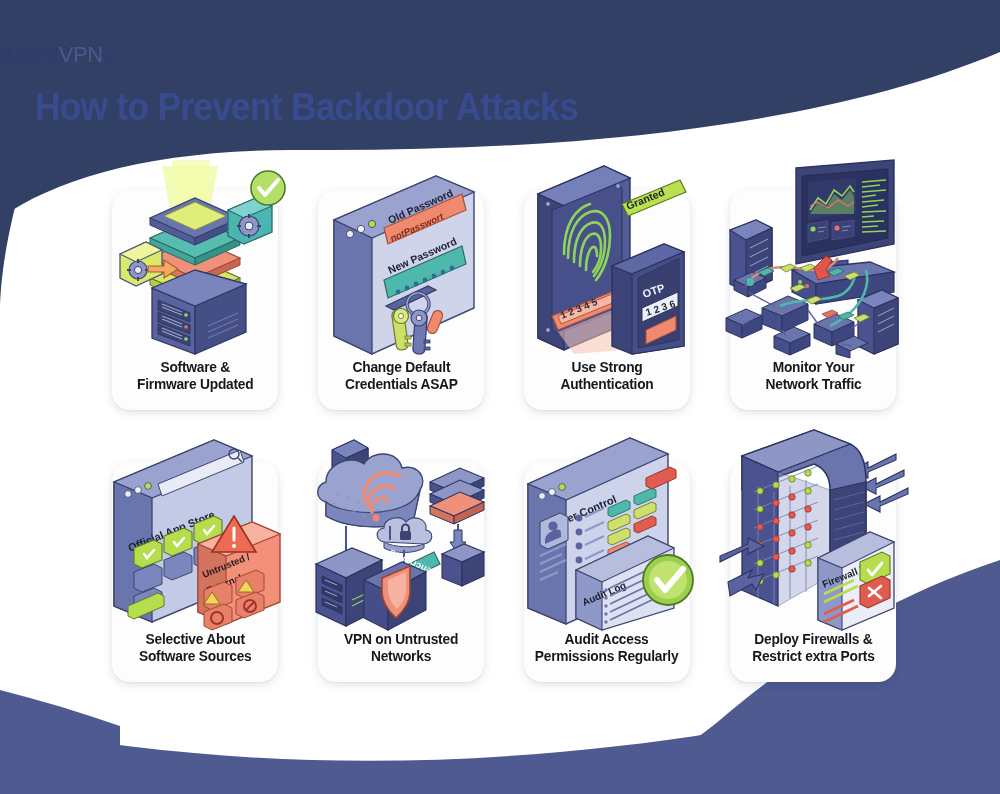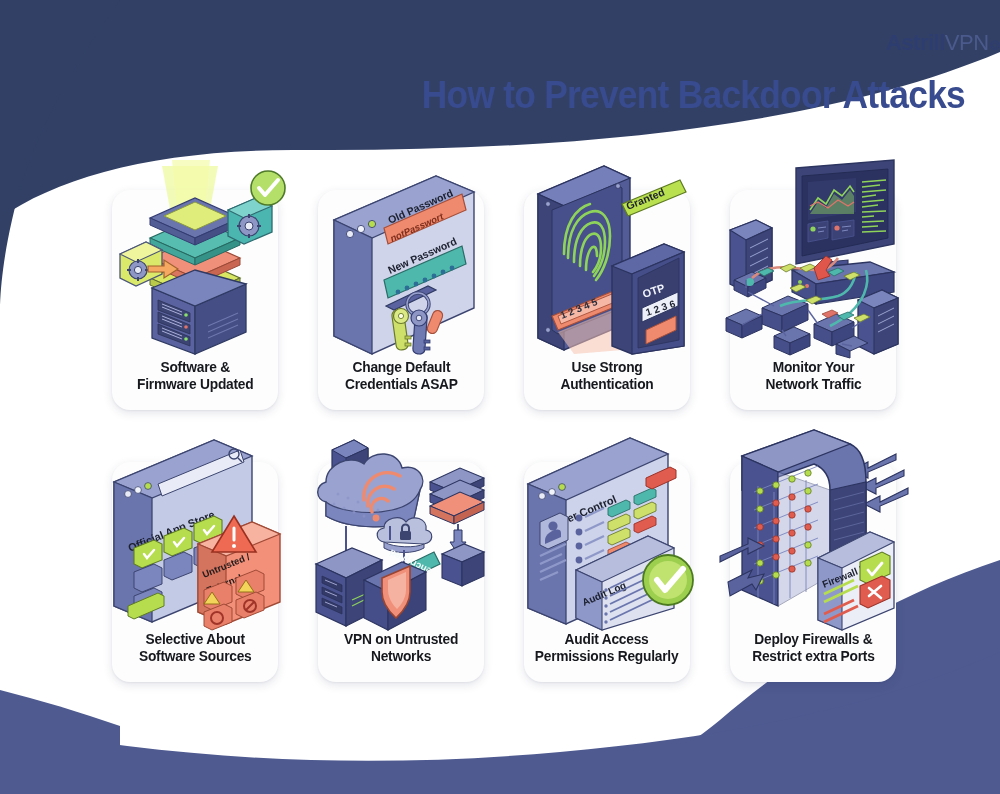--- a/index.html
+++ b/index.html
@@ -21,22 +21,22 @@
     height: 794px;
     z-index: 0;
   }
 
   
   .header {
     position: absolute;
     top: 0; left: 0;
     width: 1000px;
     z-index: 5;
-    text-align: right;
-    padding-top: 32px;
+    text-align: left;
+    padding-top: 44px;
   }
   .brand-logo {
     font-size: 22px;
     letter-spacing: -0.5px;
     color: #3b4a7d;
     font-weight: 400;
     line-height: 1;
     display: inline-flex;
     align-items: baseline;
     justify-content: center;

